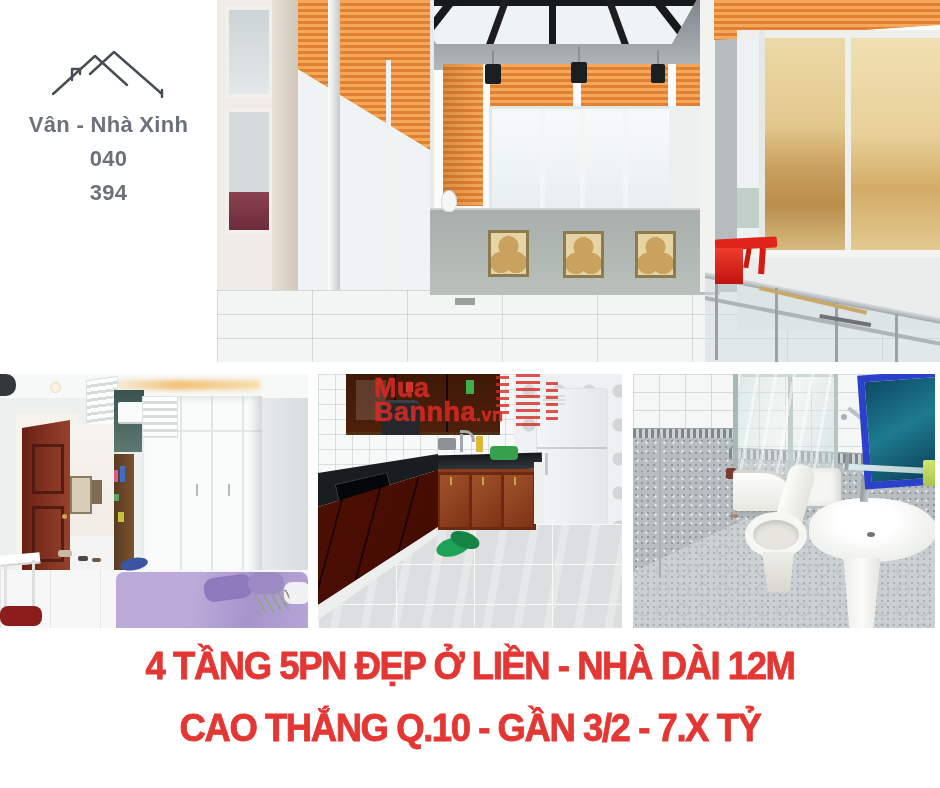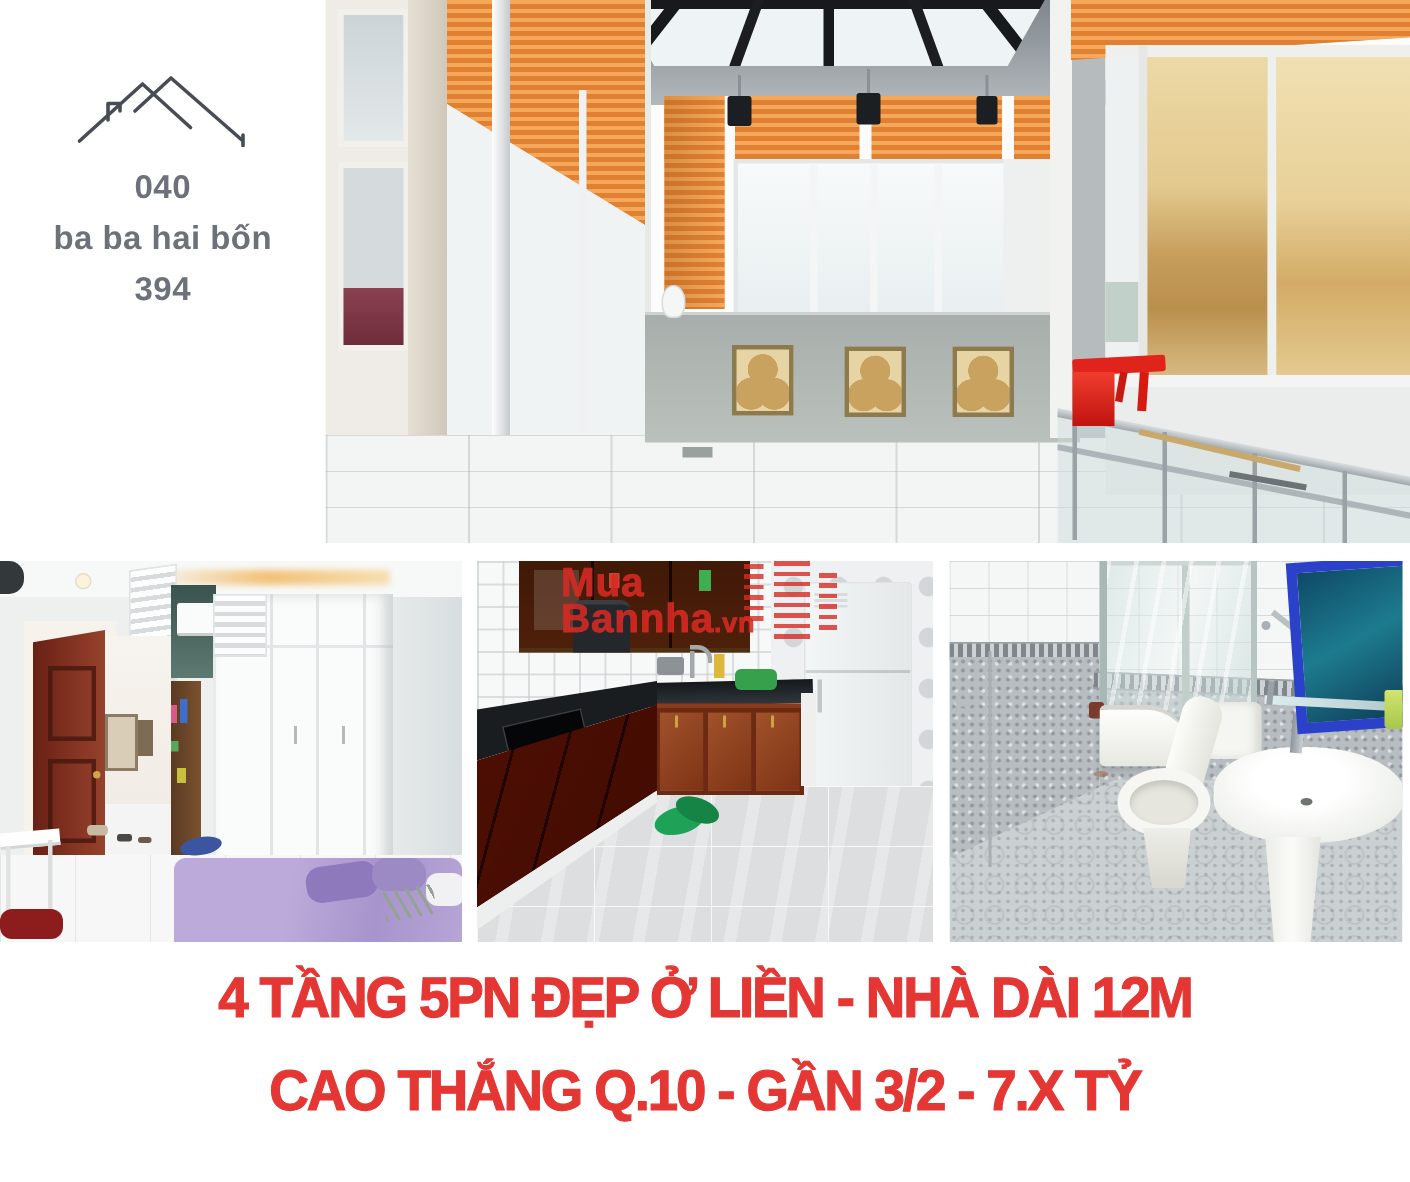--- a/index.html
+++ b/index.html
@@ -54,22 +54,22 @@
 <body>
 
 <div class="canvas">
 
   <section class="a contact">
     <svg class="roof" width="118" height="54" viewBox="0 0 118 54" fill="none" stroke="#474d55" stroke-width="2.4" stroke-linecap="round" stroke-linejoin="round">
       <path d="M3 50 L45 12 L77 41"></path>
       <path d="M22 36 v-11 h8 v5"></path>
       <path d="M40 30 L64 8 L112 50 M112 46 v7"></path>
     </svg>
+    <p>Vân - Nhà Xinh</p>
     <p>040</p>
-    <p>ba ba hai bốn</p>
     <p>394</p>
   </section>
 
   <div class="ph" style="left:217px;top:0;width:723px;height:362px;">
     <div class="a" style="left:140px;top:0;width:390px;height:70px;background:linear-gradient(#7f868c,#b3b8bc);clip-path:polygon(11% 0,89% 0,100% 100%,0 100%);"></div>
     <div class="a" style="left:182px;top:0;width:310px;height:44px;background:#eef3f5;clip-path:polygon(4% 0,96% 0,88% 100%,12% 100%);overflow:hidden;">
       <div class="a" style="left:0;top:0;width:310px;height:6px;background:#17191c;"></div>
       <div class="a" style="left:30px;top:-10px;width:8px;height:70px;background:#17191c;transform:rotate(38deg);"></div>
       <div class="a" style="left:95px;top:-12px;width:7px;height:70px;background:#1b1d20;transform:rotate(20deg);"></div>
       <div class="a" style="left:150px;top:0;width:7px;height:44px;background:#17191c;"></div>

